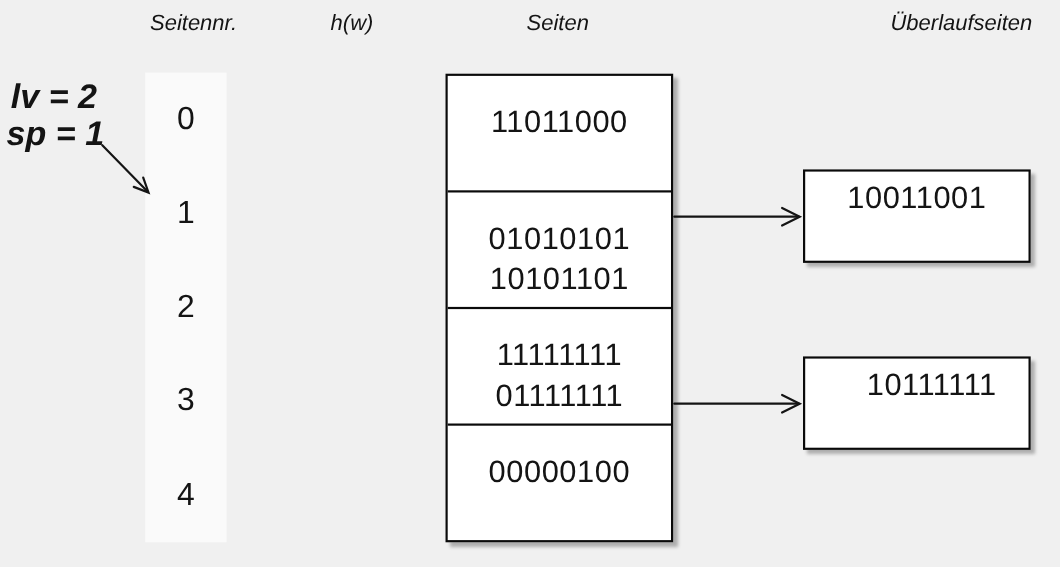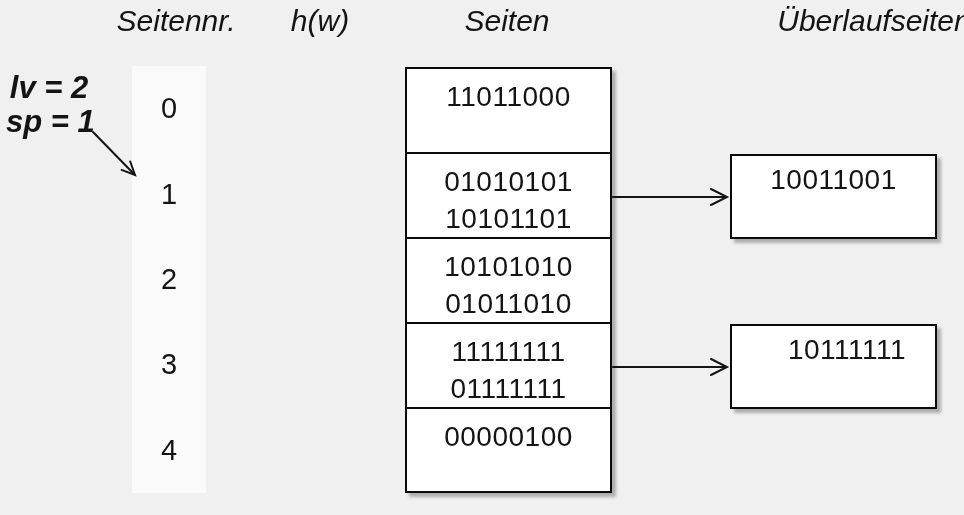--- a/index.html
+++ b/index.html
@@ -15,21 +15,21 @@
     background:var(--background);
     font-family:"Liberation Sans", sans-serif;
     color:var(--text);
     overflow:hidden;
   }
   .canvas{position:relative;width:964px;height:515px;}
 
   
   .hdr{
     position:absolute;top:5px;height:32px;
-    font-style:italic;font-size:30px;line-height:32px;
+    font-style:italic;font-size:20px;line-height:32px;
     text-align:center;white-space:nowrap;
   }
   .hdr-nr{left:96px;width:160px;}
   .hdr-hash{left:260px;width:120px;}
   .hdr-pages{left:427px;width:160px;}
   .hdr-ovf{left:769px;width:210px;}
 
   
   .annot{
     position:absolute;left:6px;top:71px;width:86px;
@@ -56,21 +56,21 @@
     position:absolute;left:405px;top:67px;width:207px;height:426px;
     background:var(--box_fill);
     border:2px solid var(--border);
     box-shadow:4px 4px 3px rgba(0,0,0,0.28);
     display:flex;flex-direction:column;
   }
   .prow{
     flex:1 1 0;
     border-bottom:2px solid var(--border);
     display:flex;flex-direction:column;align-items:center;
-    padding-top:9px;
+    padding-top:23px;
     font-size:28px;line-height:37px;
     letter-spacing:0.5px;
   }
   .prow:last-child{border-bottom:none;border-radius:28px;}
 
   
   .ovf-box{
     position:absolute;left:730px;width:207px;height:85px;
     background:var(--box_fill);
     border:2px solid var(--border);
@@ -116,24 +116,20 @@
 
   <div class="pages-box">
     <div class="prow">
       <span>11011000</span>
     </div>
     <div class="prow">
       <span>01010101</span>
       <span>10101101</span>
     </div>
     <div class="prow">
-      <span>10101010</span>
-      <span>01011010</span>
-    </div>
-    <div class="prow">
       <span>11111111</span>
       <span>01111111</span>
     </div>
     <div class="prow">
       <span>00000100</span>
     </div>
   </div>
 
   <div class="ovf-box ovf-1">
     <span>10011001</span>

